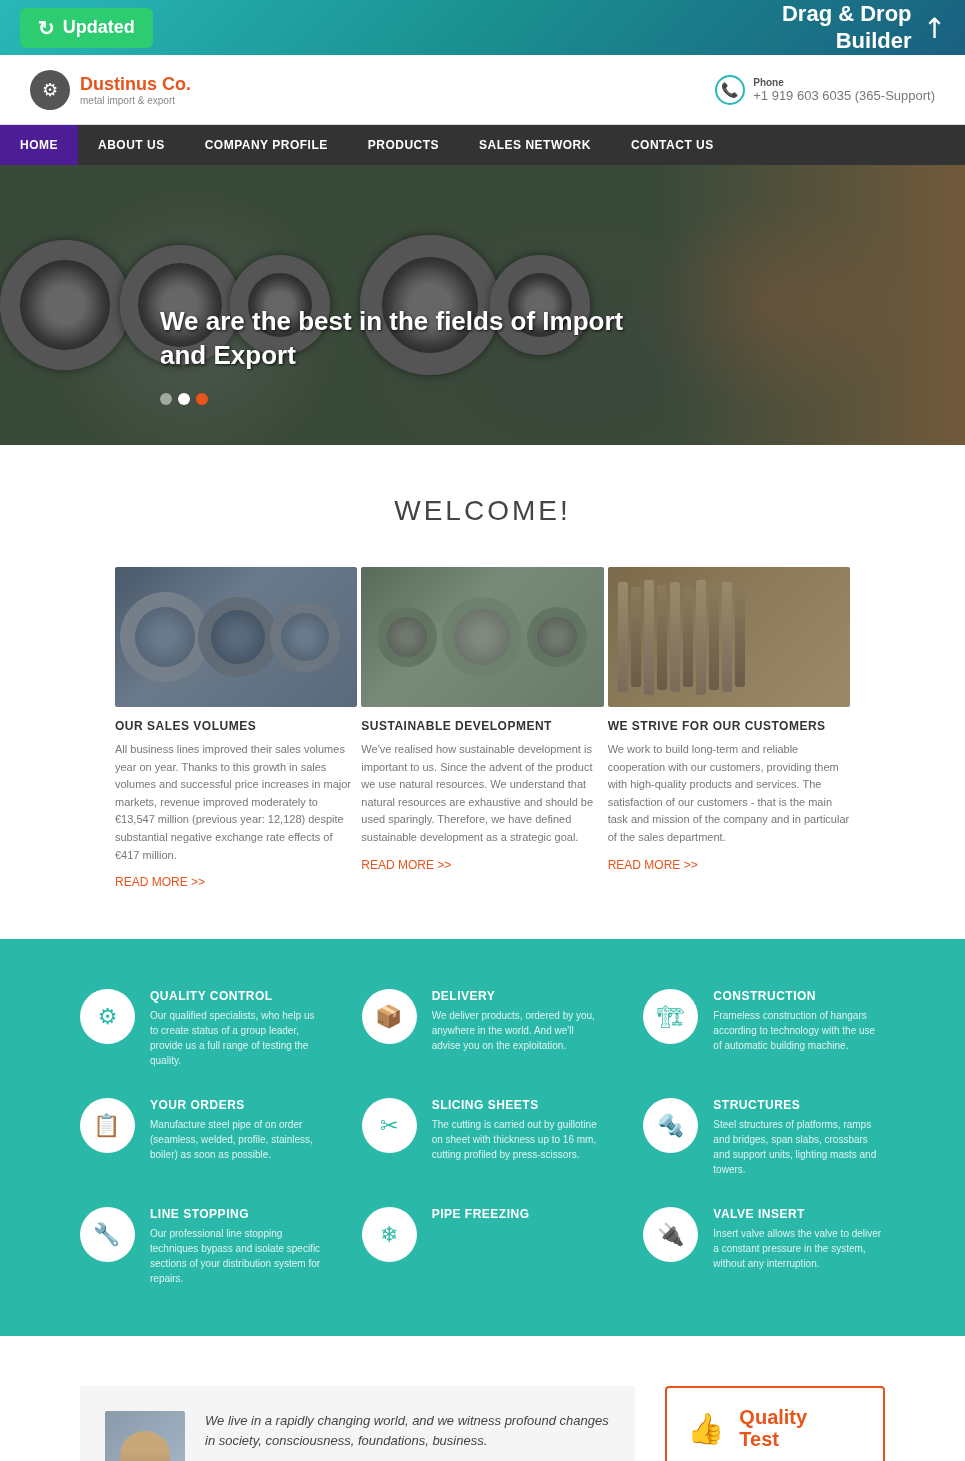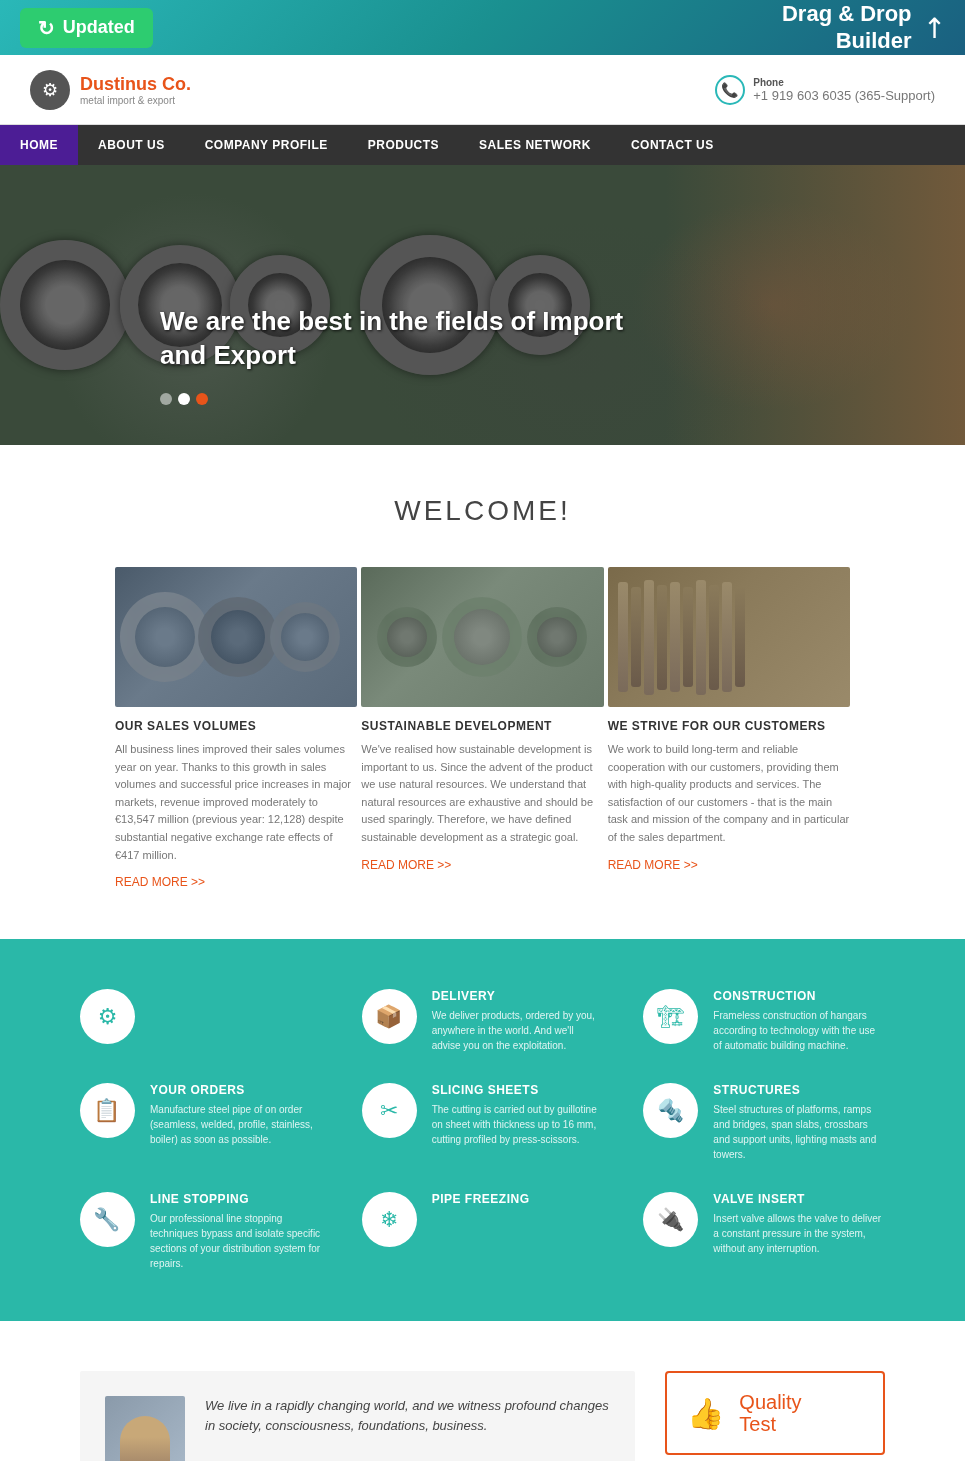--- a/index.html
+++ b/index.html
@@ -373,21 +373,21 @@
       gap: 15px;
       cursor: pointer;
     }
     .promo-icon {
       font-size: 30px;
       color: #e8541a;
       flex-shrink: 0;
     }
     .promo-label {
       font-size: 20px;
-      font-weight: normal;
+      font-weight: bold;
       color: #e8541a;
       line-height: 1.1;
     }
   </style>
 </head>
 <body>
 
 <div class="top-banner">
   <div class="updated-badge">
     <span class="refresh-icon">↻</span>
@@ -500,20 +500,24 @@
   </div>
 </div>
 
 <div class="services-section">
   <div class="services-grid">
 
     <div class="service-item">
       <div class="service-icon-circle">
         <span class="service-icon">⚙</span>
       </div>
+      <div class="service-content">
+        <div class="service-title">QUALITY CONTROL</div>
+        <div class="service-text">Our qualified specialists, who help us to create status of a group leader, provide us a full range of testing the quality.</div>
+      </div>
     </div>
 
     <div class="service-item">
       <div class="service-icon-circle">
         <span class="service-icon">📦</span>
       </div>
       <div class="service-content">
         <div class="service-title">DELIVERY</div>
         <div class="service-text">We deliver products, ordered by you, anywhere in the world. And we'll advise you on the exploitation.</div>
       </div>

